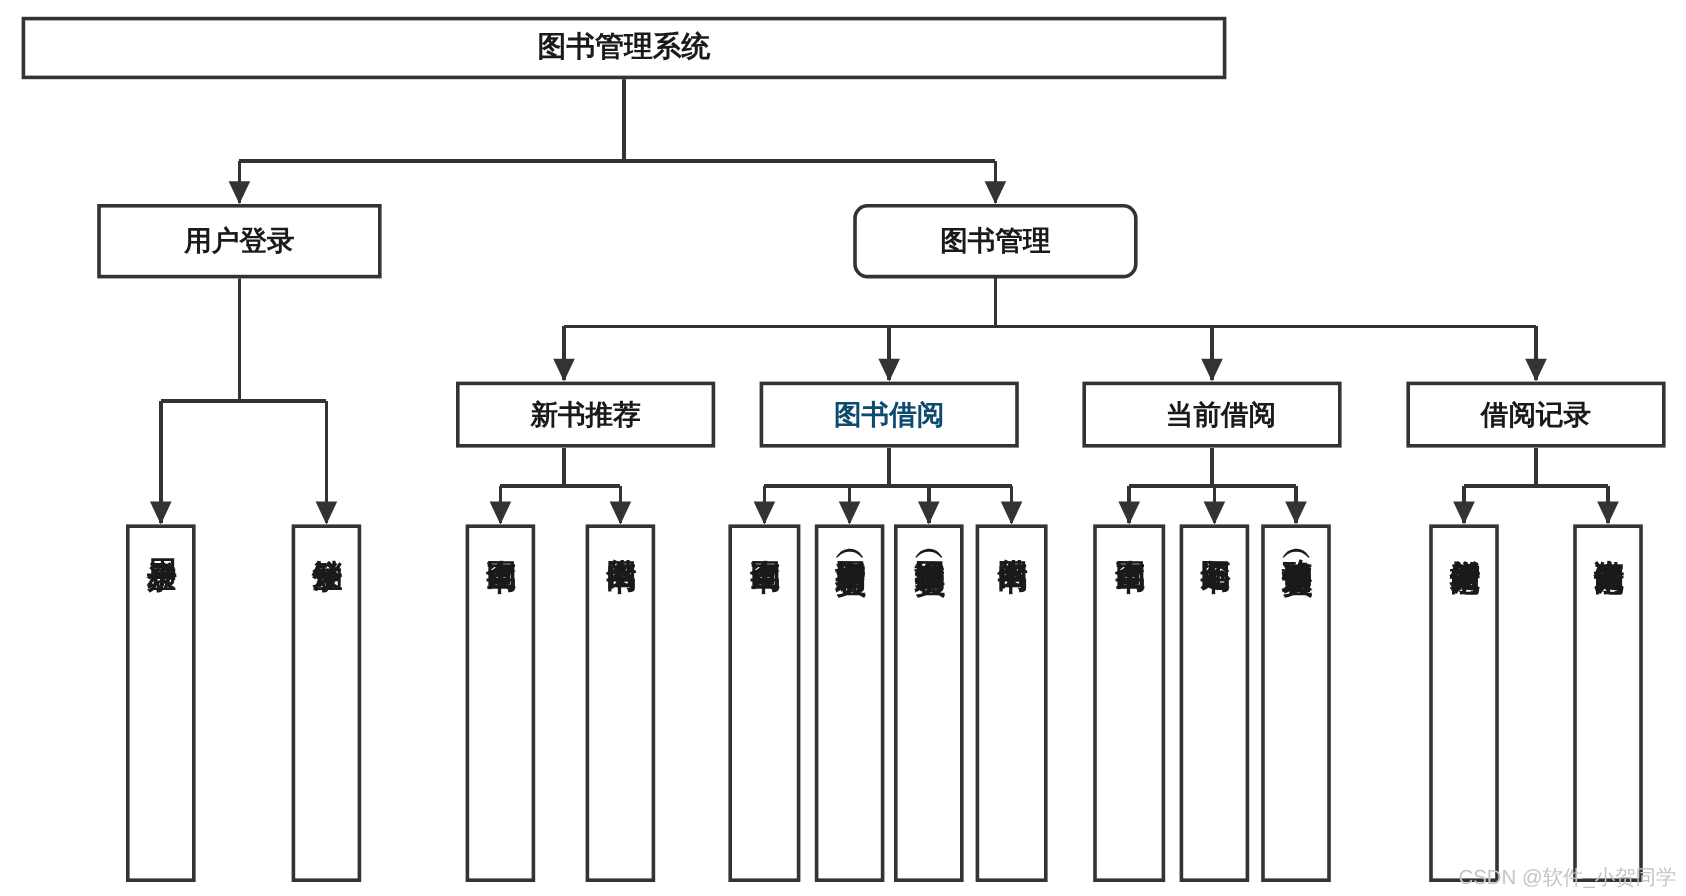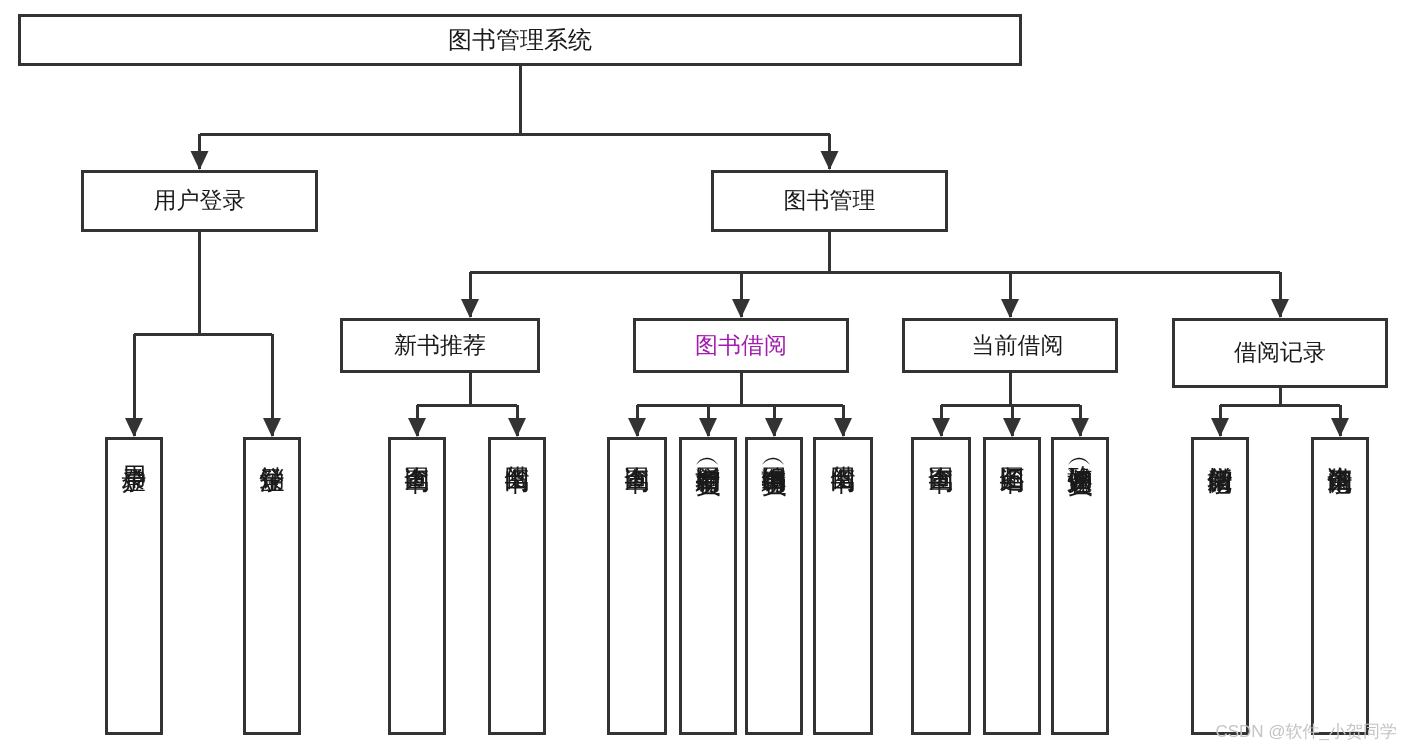--- a/index.html
+++ b/index.html
@@ -22,20 +22,21 @@
   }
   .node {
     position: absolute;
     box-sizing: border-box;
     background: #ffffff;
     border: 3px solid #a16207;
     display: flex;
     align-items: center;
     justify-content: center;
     overflow: hidden;
+    font-weight: bold;
   }
   .node-label {
     color: #1a1a1a;
     font-family: "Liberation Sans", "DejaVu Sans", sans-serif;
     line-height: 1.04;
     text-align: center;
     white-space: pre-wrap;
     user-select: none;
   }
   
@@ -138,33 +139,33 @@
         <polygon points="1331,418 1349,418 1340,437" fill="#333333"></polygon>
       </g>
   </svg>
   <div id="node-layer">
       <div class="node horiz root" style="left: 18px; top: 14px; width: 1004px; height: 52px; border-color: rgb(51, 51, 51); background: rgb(255, 255, 255);">
         <span class="node-label" style="color: rgb(26, 26, 26);">图书管理系统</span>
       </div>
       <div class="node horiz" style="left: 81px; top: 170px; width: 237px; height: 62px; border-color: rgb(51, 51, 51); background: rgb(255, 255, 255);">
         <span class="node-label" style="color: rgb(26, 26, 26);">用户登录</span>
       </div>
-      <div class="node horiz" style="left: 711px; top: 170px; width: 237px; height: 62px; border-color: rgb(51, 51, 51); background: rgb(255, 255, 255);">
+      <div class="node horiz" style="left: 711px; top: 170px; width: 237px; height: 62px; border-color: rgb(51, 51, 51); background: rgb(255, 255, 255); border-radius: 12px;">
         <span class="node-label" style="color: rgb(26, 26, 26);">图书管理</span>
       </div>
-      <div class="node horiz" style="left: 340px; top: 318px; width: 200px; height: 55px; border-color: rgb(51, 51, 51); background: rgb(255, 255, 255);">
+      <div class="node horiz" style="left: 380px; top: 318px; width: 216px; height: 55px; border-color: rgb(51, 51, 51); background: rgb(255, 255, 255);">
         <span class="node-label" style="color: rgb(26, 26, 26);">新书推荐</span>
       </div>
       <div class="node horiz" style="left: 633px; top: 318px; width: 216px; height: 55px; border-color: rgb(51, 51, 51); background: rgb(255, 255, 255);">
-        <span class="node-label" style="color: #a21caf; text-align: right;">图书借阅</span>
+        <span class="node-label" style="color: #0c4a6e; text-align: right;">图书借阅</span>
       </div>
       <div class="node horiz" style="left: 902px; top: 318px; width: 216px; height: 55px; border-color: rgb(51, 51, 51); background: rgb(255, 255, 255);">
         <span class="node-label" style="color: rgb(26, 26, 26); margin-left: 15px;">当前借阅</span>
       </div>
-      <div class="node horiz" style="left: 1172px; top: 318px; width: 216px; height: 70px; border-color: rgb(51, 51, 51); background: rgb(255, 255, 255);">
+      <div class="node horiz" style="left: 1172px; top: 318px; width: 216px; height: 55px; border-color: rgb(51, 51, 51); background: rgb(255, 255, 255);">
         <span class="node-label" style="color: rgb(26, 26, 26);">借阅记录</span>
       </div>
       <div class="node vert" style="left: 105px; top: 437px; width: 58px; height: 298px; border-color: rgb(51, 51, 51); background: rgb(255, 255, 255);">
         <span class="node-label" style="color: rgb(26, 26, 26);">用户登录</span>
       </div>
       <div class="node vert" style="left: 243px; top: 437px; width: 58px; height: 298px; border-color: rgb(51, 51, 51); background: rgb(255, 255, 255);">
         <span class="node-label" style="color: rgb(26, 26, 26);">注销登录</span>
       </div>
       <div class="node vert" style="left: 388px; top: 437px; width: 58px; height: 298px; border-color: rgb(51, 51, 51); background: rgb(255, 255, 255);">
         <span class="node-label" style="color: rgb(26, 26, 26);">查询图书</span>

